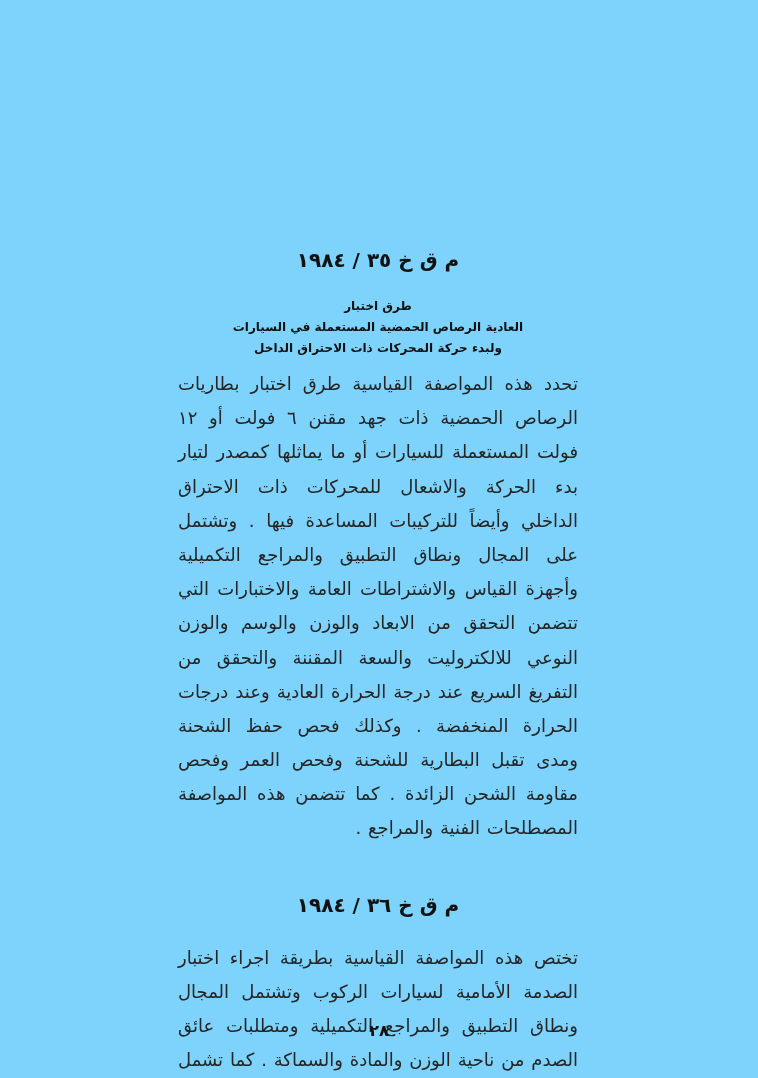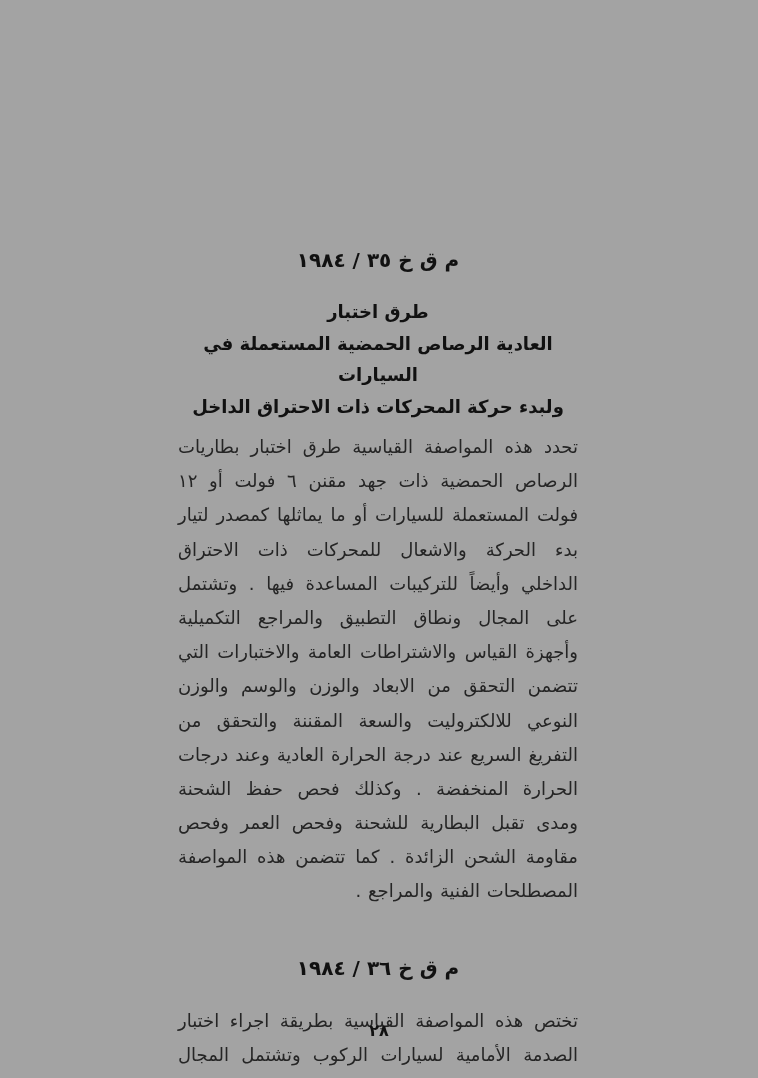--- a/index.html
+++ b/index.html
@@ -1,21 +1,21 @@
 <!DOCTYPE html>
 <html lang="ar"><head>
 <meta charset="utf-8">
 <style>
   * { margin: 0; padding: 0; box-sizing: border-box; }
   html, body { background: #e9e9e9; }
   .page {
     width: 758px;
     height: 1078px;
     margin: 0 auto;
-    background: #a3a3a3;
+    background: #7dd3fc;
     position: relative;
     overflow: hidden;
     font-family: "DejaVu Sans", sans-serif;
     color: #1c1c1c;
   }
   .content {
     position: absolute;
     top: 248px;
     right: 180px;
     width: 400px;
@@ -26,21 +26,21 @@
     text-align: center;
     font-weight: bold;
     font-size: 20px;
     letter-spacing: 1px;
     color: #111;
     margin-bottom: 24px;
   }
   .section-title {
     text-align: center;
     font-weight: bold;
-    font-size: 18px;
+    font-size: 12px;
     line-height: 1.75;
     color: #111;
     margin-bottom: 8px;
   }
   .section-body {
     font-size: 18px;
     line-height: 1.9;
     text-align: justify;
     text-align-last: right;
     color: #252525;

